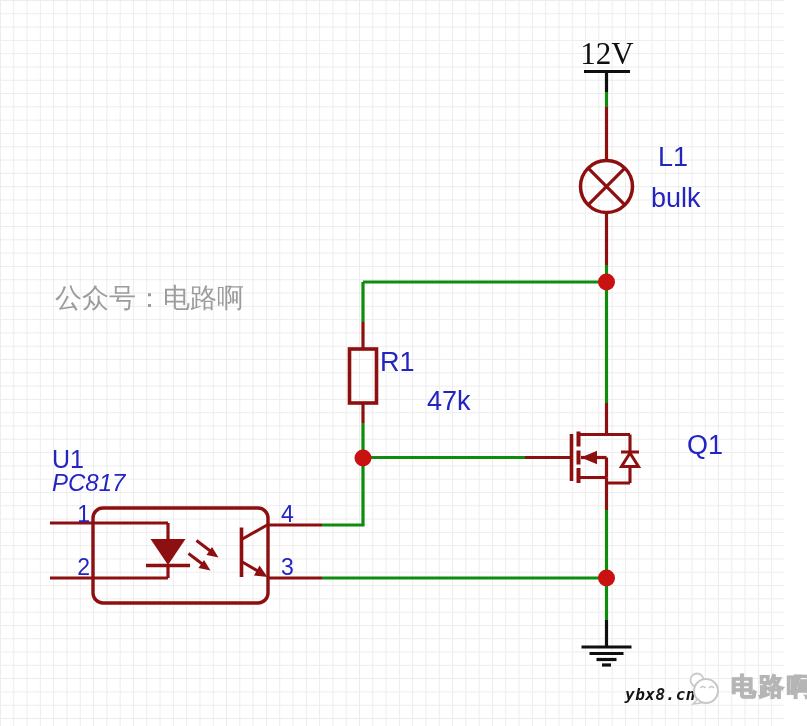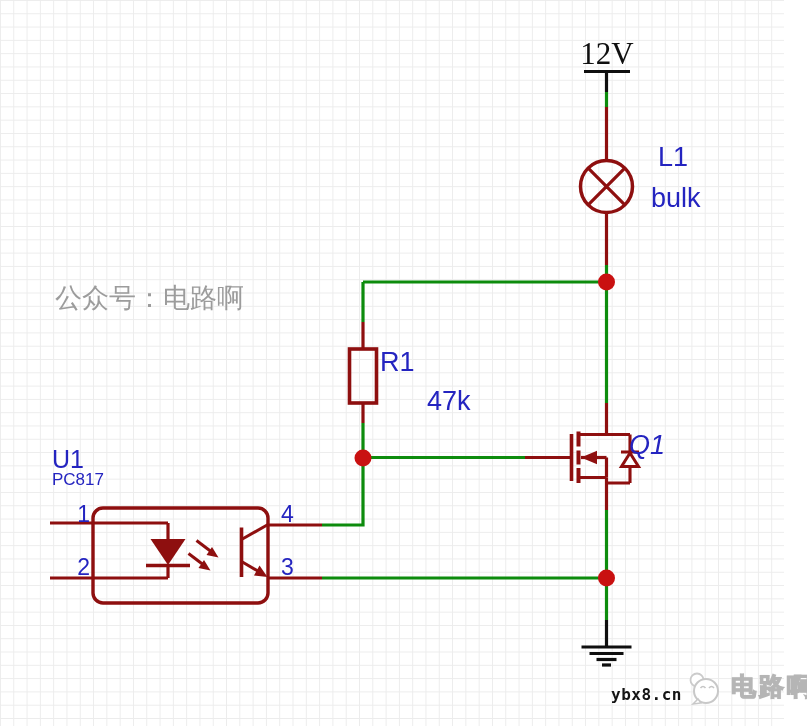--- a/index.html
+++ b/index.html
@@ -122,32 +122,32 @@
       <path class="wk" d="M602 665 H611" stroke-width="3"></path>
     </g>
   </svg>
 
   <div class="net" style="left:566px;top:38px;width:82px;font-size:31px;">12V</div>
 
   <div class="lbl" style="left:658px;top:144px;">L1</div>
   <div class="lbl" style="left:643px;top:185px;margin-left:8px;">bulk</div>
   <div class="lbl" style="left:380px;top:349px;">R1</div>
   <div class="lbl" style="left:397px;top:388px;margin-left:30px;">47k</div>
-  <div class="lbl" style="left:629px;top:432px;font-style:italic;">Q1</div>
+  <div class="lbl" style="left:687px;top:432px;">Q1</div>
   <div class="lbl" style="left:52px;top:447px;font-size:25px;">U1</div>
-  <div class="lbl" style="left:52px;top:471px;font-size:17px;">PC817</div>
+  <div class="lbl" style="left:52px;top:471px;font-size:24px;font-style:italic;">PC817</div>
 
   <div class="pin" style="left:64px;top:503px;width:26px;text-align:right;">1</div>
   <div class="pin" style="left:64px;top:556px;width:26px;text-align:right;">2</div>
   <div class="pin" style="left:281px;top:503px;">4</div>
   <div class="pin" style="left:281px;top:556px;">3</div>
 
   <div class="wm" style="left:55px;top:285px;">公众号：电路啊</div>
 
-  <div class="site" style="left:611px;top:687px;">ybx8.cn</div>
+  <div class="site" style="left:625px;top:687px;font-style:italic;">ybx8.cn</div>
   <svg style="position:absolute;left:684px;top:669px;" width="40" height="40" viewBox="0 0 40 40">
     <circle cx="13" cy="11" r="6.5" fill="#fff" stroke="#cbcbcb" stroke-width="1.8"></circle>
     <circle cx="22" cy="22" r="12" fill="#fff" stroke="#c8c8c8" stroke-width="2"></circle>
     <path d="M16.5 19 q2.5 -3 5 0" fill="none" stroke="#c6c6c6" stroke-width="1.6"></path>
     <path d="M25 19 q2.5 -3 5 0" fill="none" stroke="#c6c6c6" stroke-width="1.6"></path>
     <path d="M14 30 l-5 5 l8 -1 z" fill="#fff" stroke="#c8c8c8" stroke-width="1.5"></path>
   </svg>
   <div class="brand" style="left:723px;top:674px;">电路啊</div>
 
 </div>

